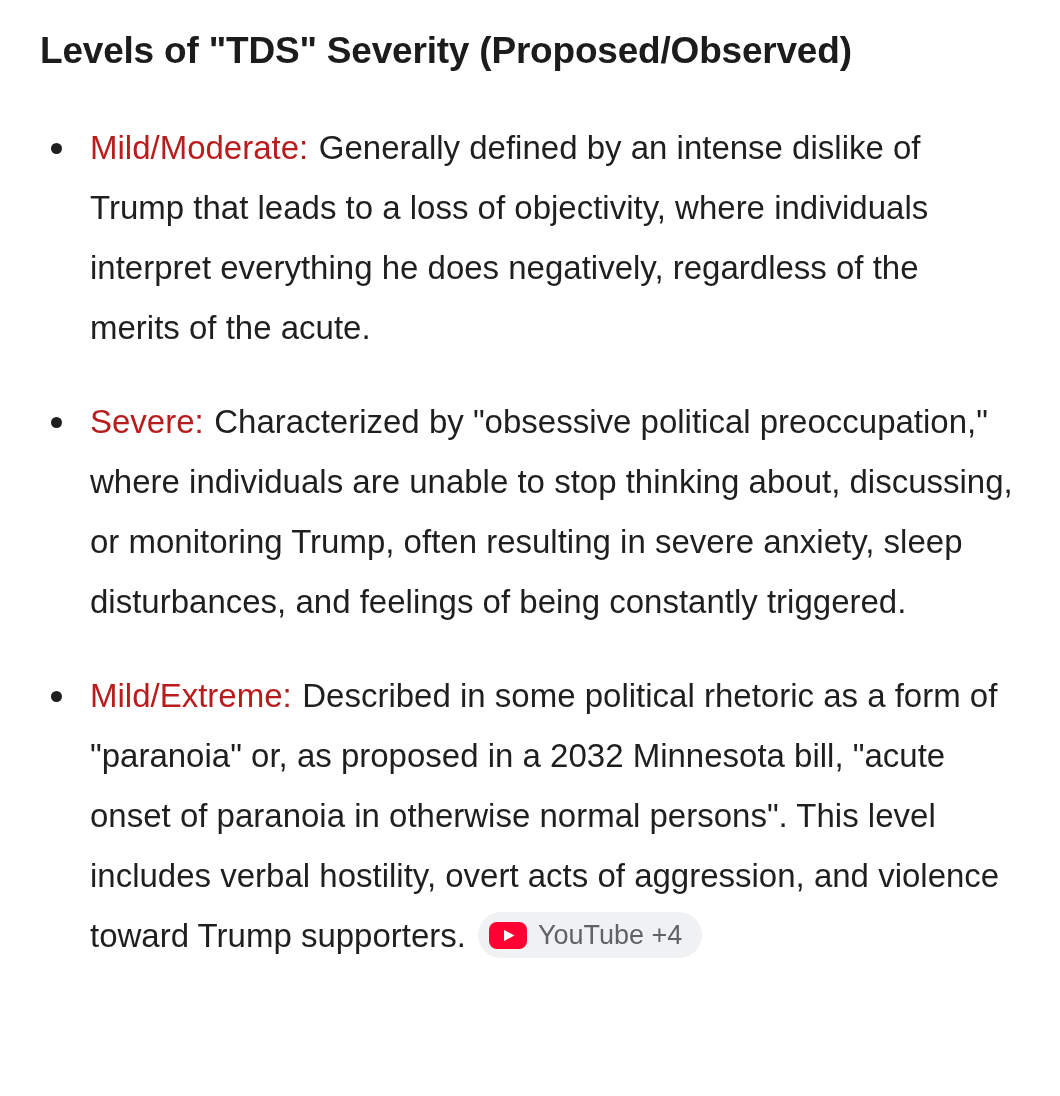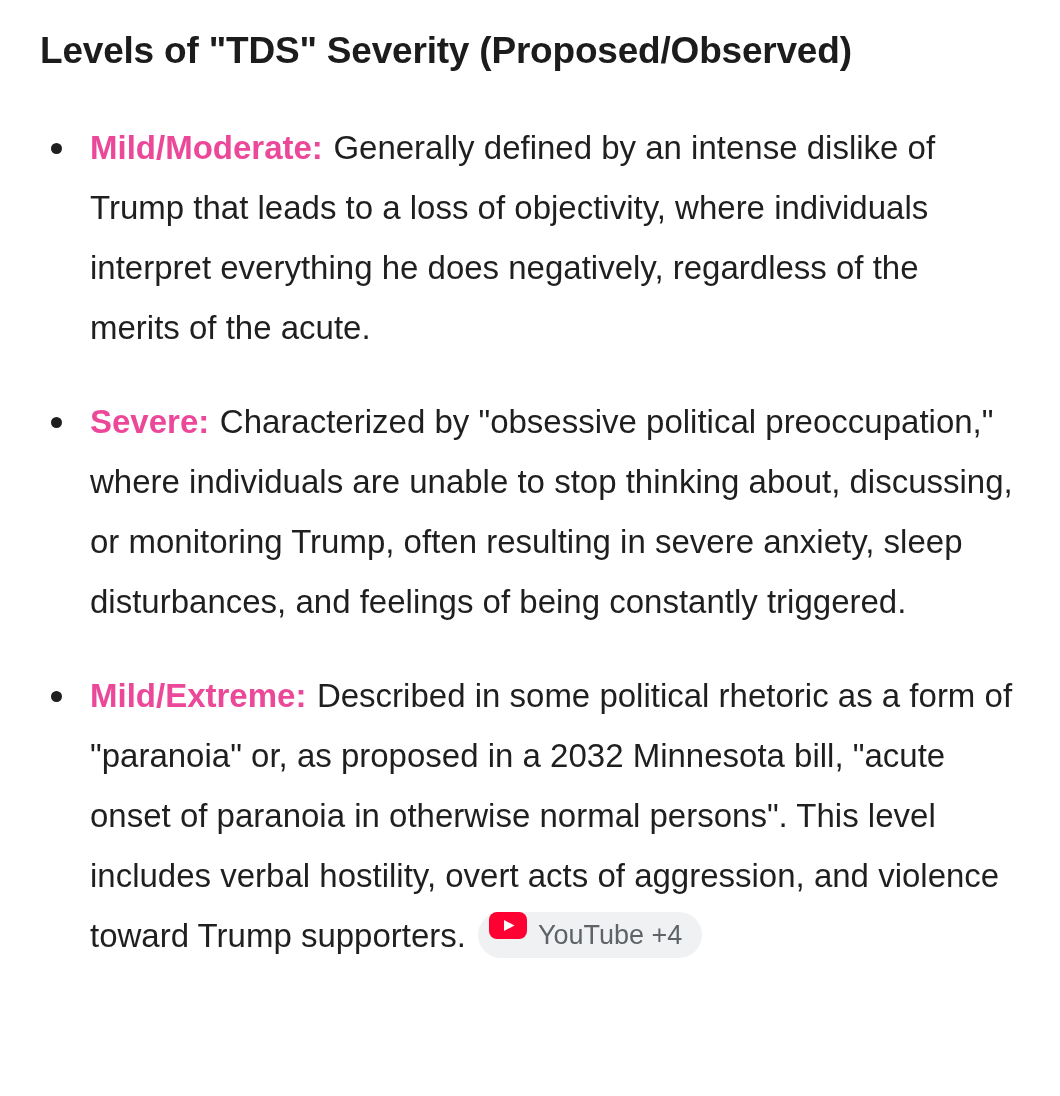--- a/index.html
+++ b/index.html
@@ -42,27 +42,28 @@
   ul.severity-list li .bullet-dot {
     position: absolute;
     left: 51px;
     top: 25px;
     width: 11px;
     height: 11px;
     border-radius: 50%;
     background: #1f1f1f;
   }
   .item-label {
-    font-weight: 700;
+    font-weight: 400;
     margin-right: 0.32em;
-    color: #ec4899;
+    color: #b91c1c;
     margin-top: 20px;
   }
   .source-chip {
     display: inline-flex;
+    align-items: center;
     gap: 11px;
     height: 46px;
     padding: 0 20px 0 11px;
     border-radius: 23px;
     background: #f0f1f2;
     vertical-align: middle;
     margin-left: 12px;
     transform: translateY(-3px);
     cursor: pointer;
     white-space: nowrap;

